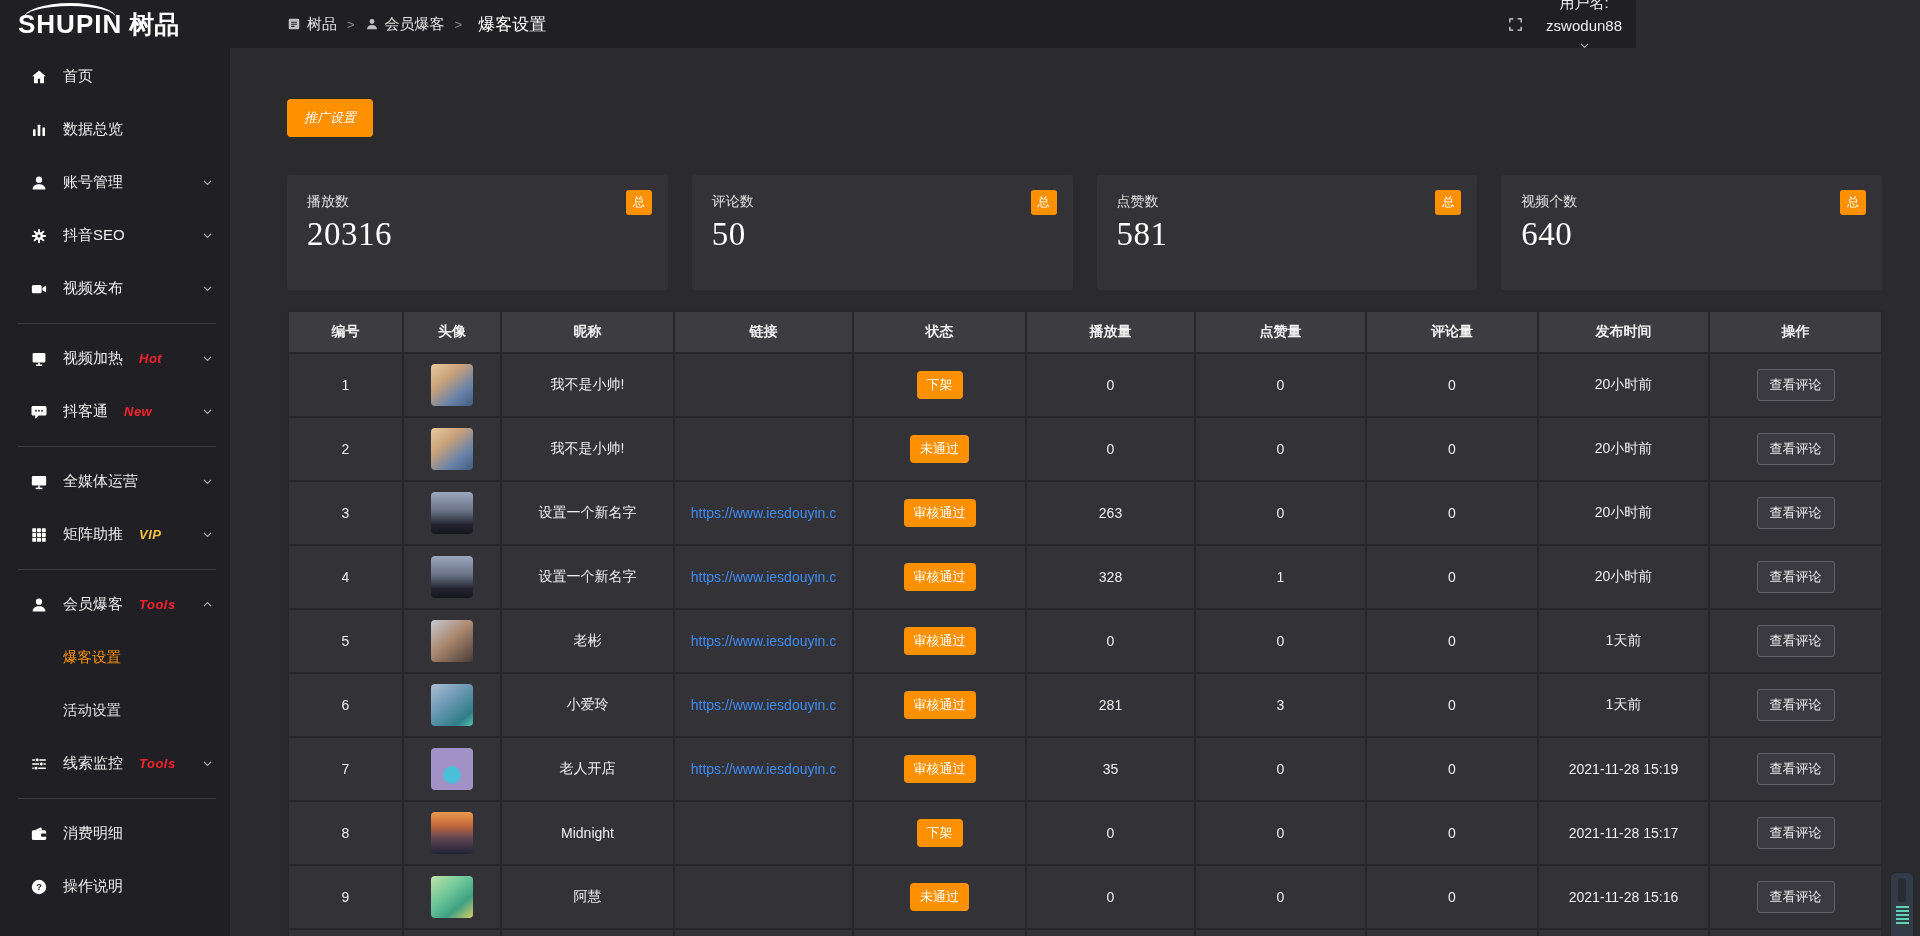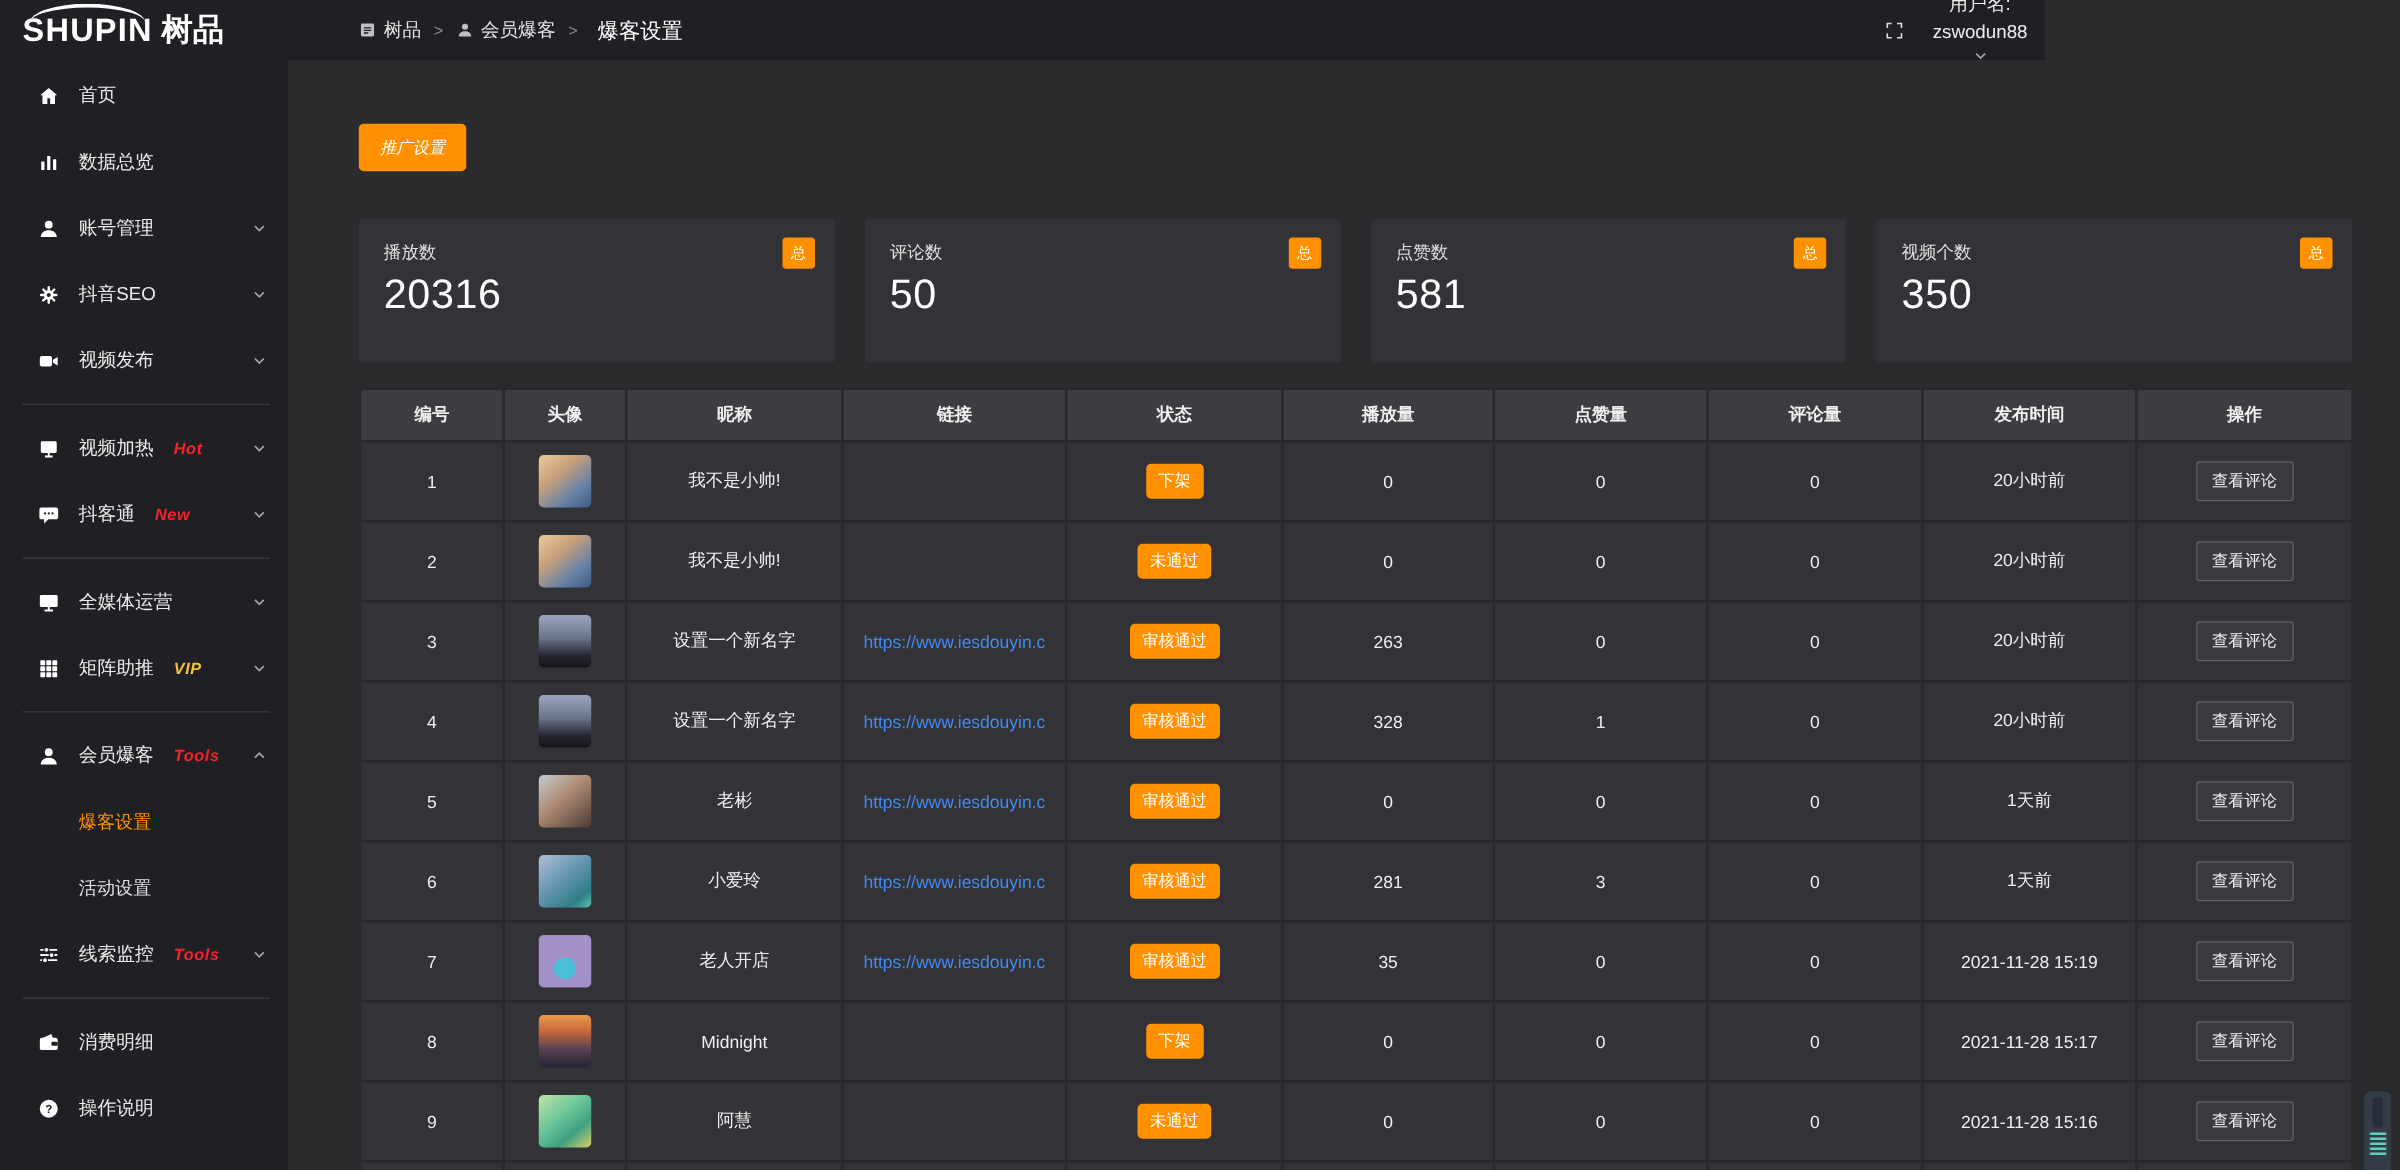--- a/index.html
+++ b/index.html
@@ -62,21 +62,21 @@
   }
   .promo-btn {
     background: #ff9100; color: #fff; border: none; border-radius: 4px;
     font-size: 13px; padding: 10px 17px; cursor: pointer;
     font-family: inherit;
     font-style: italic;
   }
   .cards { display: flex; gap: 24px; margin-top: 38px; }
   .stat-card {
     flex: 1; height: 115px; background: #323237; border-radius: 3px;
-    padding: 18px 20px; position: relative;
+    padding: 18px 20px; position: relative; font-family: Liberation Serif, serif;
   }
   .stat-label { font-size: 14px; color: #e0e0e0; }
   .stat-value { font-size: 33px; color: #fff; margin-top: 5px; font-weight: 400; letter-spacing: .5px; }
   .stat-badge {
     position: absolute; top: 15px; right: 16px; background: #ff9100; color: #fff;
     font-size: 12px; padding: 4px 7px; border-radius: 3px;
   }
   .table-wrap { margin-top: 20px; }
   table { width: 100%; border-collapse: collapse; table-layout: fixed; background: #323237; }
   th {
@@ -384,21 +384,21 @@
       <div class="stat-value">50</div>
       <span class="stat-badge">总</span>
     </div>
     <div class="stat-card">
       <div class="stat-label">点赞数</div>
       <div class="stat-value">581</div>
       <span class="stat-badge">总</span>
     </div>
     <div class="stat-card">
       <div class="stat-label">视频个数</div>
-      <div class="stat-value">350</div>
+      <div class="stat-value">640</div>
       <span class="stat-badge">总</span>
     </div>
   </div>
 
   <div class="table-wrap">
     <table>
       <colgroup>
         <col style="width:115px">
           <col style="width:98px">
           <col style="width:173px">

